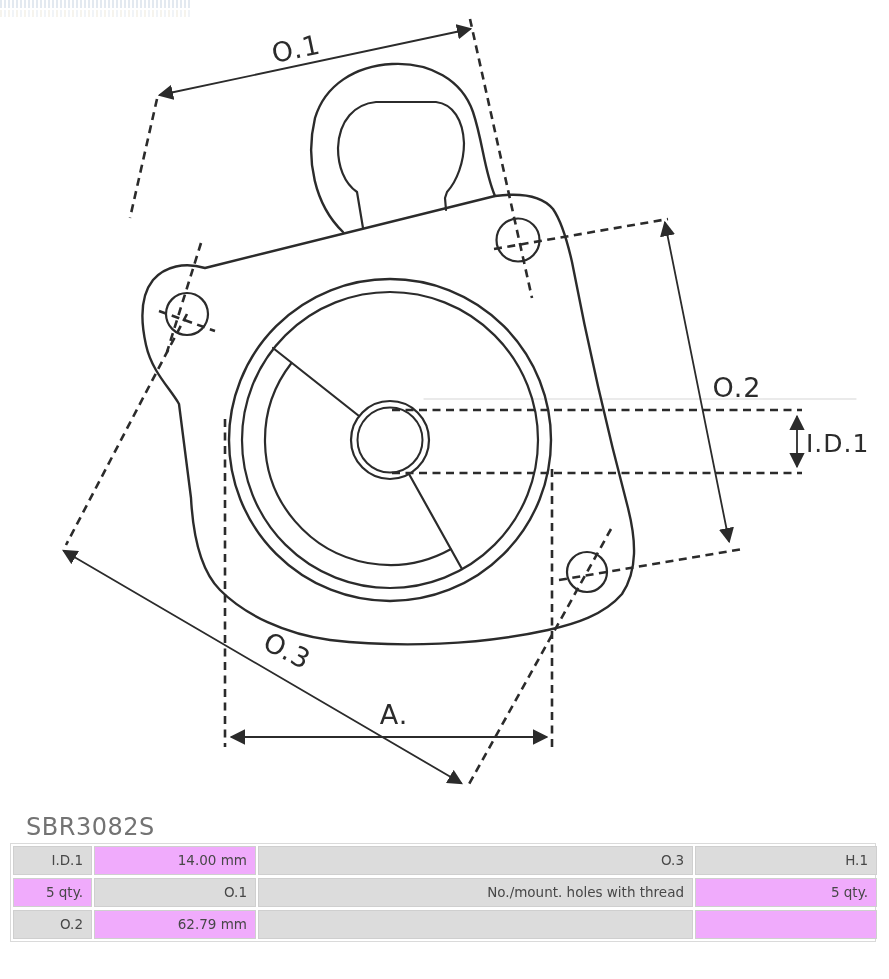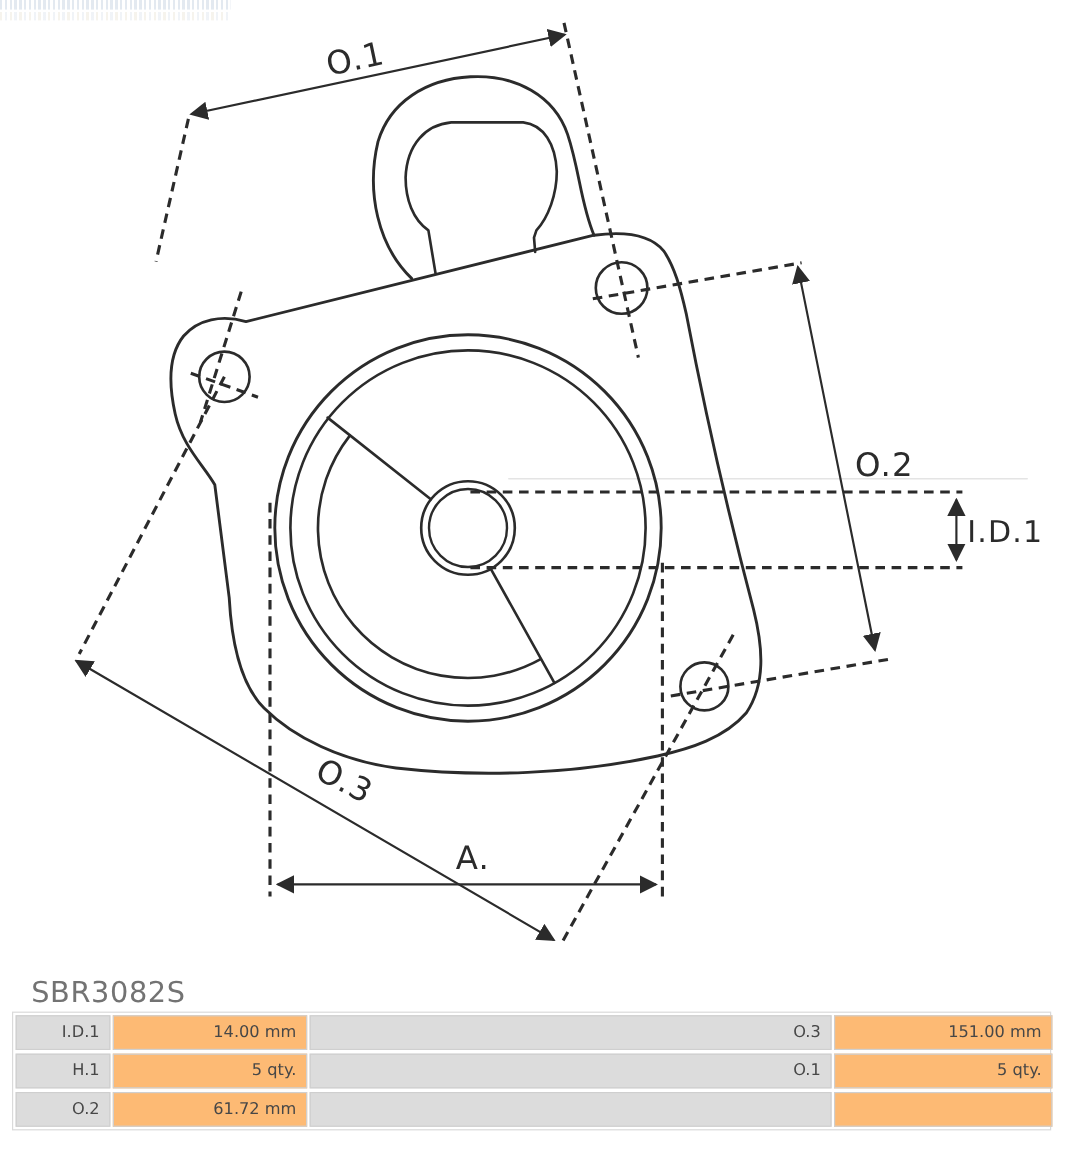--- a/index.html
+++ b/index.html
@@ -17,21 +17,21 @@
   .part-number{position:absolute;left:10px;top:813px;font-size:24px;color:#737373;
                letter-spacing:.5px;margin-left:16px;}
   .spec-table{position:absolute;left:10px;top:843px;width:866px;
               border:1px solid #dadada;background:#fff;padding:2px;
               display:grid;grid-template-columns:79px 162px 435px 182px;
               column-gap:2px;row-gap:3px;box-sizing:border-box;}
   .cell{border:1px solid #cfcfcf;font-size:13.5px;color:#474747;
         text-align:right;padding:5px 8px 5px 4px;line-height:17px;
         box-sizing:border-box;height:29px;overflow:hidden;}
   .cell.lbl{background:#dcdcdc;}
-  .cell.val{background:#fdba74;}
+  .cell.val{background:#f0abfc;}
 </style>
 </head>
 <body>
 
 <div class="stage">
 
   <div class="wm"></div>
   <div class="wm2"></div>
 
   <div class="drawing">
@@ -120,27 +120,27 @@
     </svg>
   </div>
 
   <div class="part-number">SBR3082S</div>
 
   <div class="spec-table">
 
     <div class="cell lbl">I.D.1</div>
     <div class="cell val">14.00 mm</div>
     <div class="cell lbl">O.3</div>
-    <div class="cell val">151.00 mm</div>
 
     <div class="cell lbl">H.1</div>
     <div class="cell val">5 qty.</div>
 
     <div class="cell lbl">O.1</div>
+    <div class="cell lbl">No./mount. holes with thread</div>
     <div class="cell val">5 qty.</div>
 
     <div class="cell lbl">O.2</div>
-    <div class="cell val">61.72 mm</div>
+    <div class="cell val">62.79 mm</div>
     <div class="cell lbl"></div>
     <div class="cell val"></div>
   </div>
 
 </div>
 
 </body></html>

